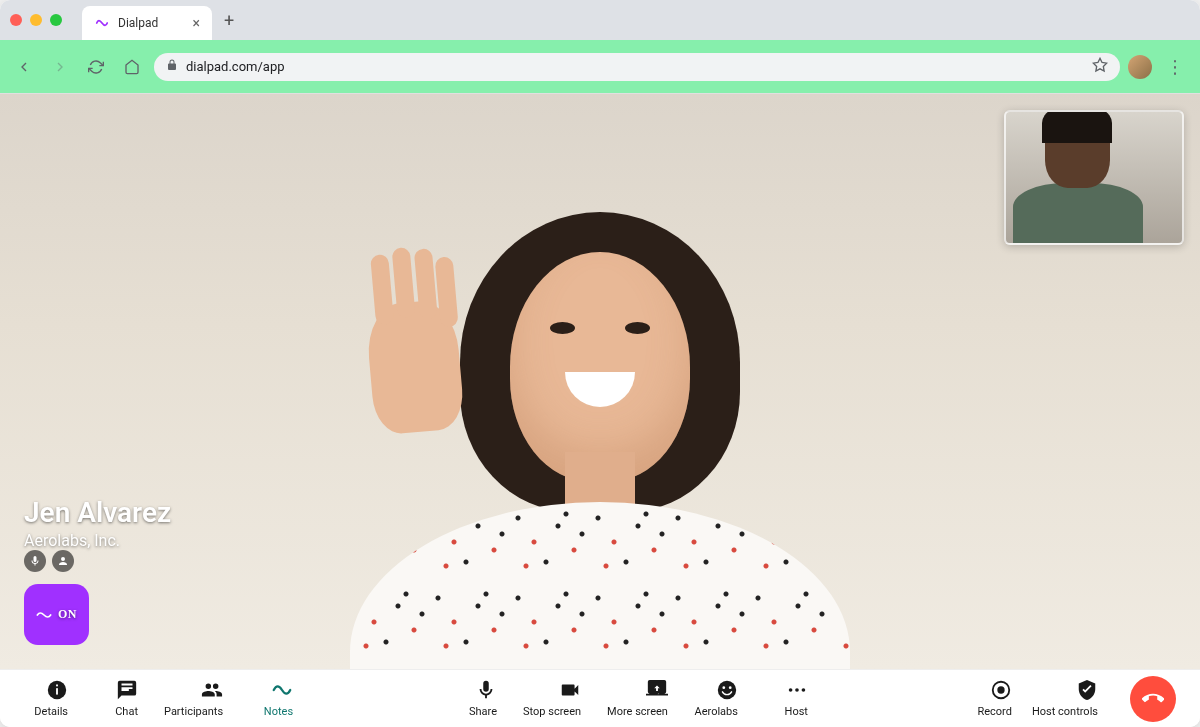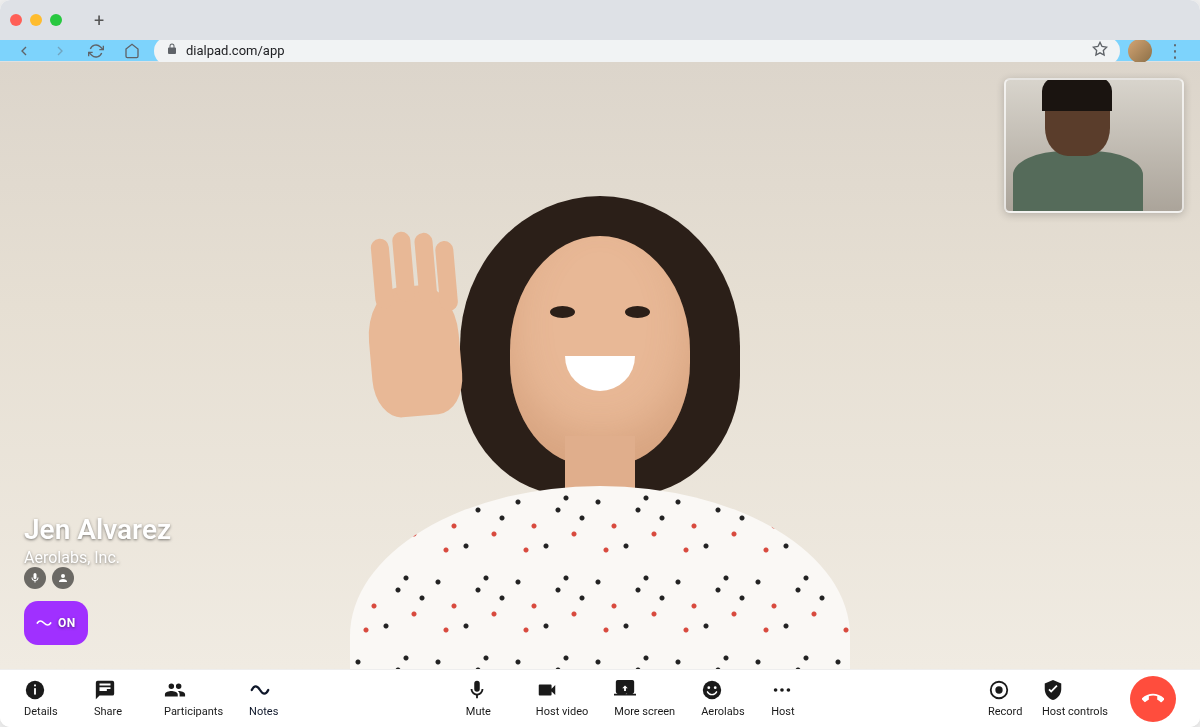--- a/index.html
+++ b/index.html
@@ -69,22 +69,22 @@
       color: #666;
       cursor: pointer;
     }
     .new-tab {
       margin-left: 12px;
       font-size: 18px;
       color: #555;
       cursor: pointer;
     }
     .address-bar-row {
-      height: 22px;
-      background: #7dd3fc;
+      height: 54px;
+      background: #86efac;
       display: flex;
       align-items: center;
       padding: 0 10px;
       gap: 8px;
       border-bottom: 1px solid #e0e0e0;
       justify-content: center;
     }
     .nav-btn {
       width: 28px;
       height: 28px;
@@ -315,23 +315,24 @@
     }
     .status-pill svg { width: 12px; height: 12px; }
     .ai-badge {
       display: inline-flex;
       align-items: center;
       gap: 6px;
       background: #a030ff;
       color: #fff;
       font-size: 12px;
       font-weight: 700;
-      padding: 15px 12px;
+      padding: 23px 12px;
       border-radius: 14px;
       letter-spacing: 0.5px;
+      font-family: Liberation Serif, serif;
     }
     .ai-badge svg { width: 16px; height: 12px; }
     
     .toolbar {
       height: 58px;
       background: #fff;
       display: flex;
       align-items: center;
       padding: 0 24px;
       gap: 8px;
@@ -342,33 +343,33 @@
       gap: 26px;
     }
     .toolbar-group-center {
       display: flex;
       gap: 26px;
       margin-left: auto;
       margin-right: auto;
     }
     .toolbar-group-right {
       display: flex;
-      gap: 10px;
+      gap: 20px;
       align-items: center;
     }
     .toolbar-btn {
       display: flex;
       flex-direction: column;
-      align-items: flex-start;
+      align-items: flex-end;
       gap: 4px;
       cursor: pointer;
       color: #1a1a1a;
       min-width: 44px;
     }
-    .toolbar-btn.active { color: #0f172a; }
+    .toolbar-btn.active { color: #0f766e; }
     .toolbar-btn svg { width: 22px; height: 22px; }
     .toolbar-label {
       font-size: 11px;
       white-space: nowrap;
     }
     .end-call {
       width: 46px;
       height: 46px;
       border-radius: 50%;
       background: #ff4d3d;
@@ -384,20 +385,29 @@
 </head>
 <body>
 
 <div class="browser-window">
 
   <div class="tab-bar">
     <div class="traffic-lights">
       <div class="traffic-light tl-red"></div>
       <div class="traffic-light tl-yellow"></div>
       <div class="traffic-light tl-green"></div>
+    </div>
+    <div class="browser-tab">
+      <span class="tab-favicon">
+        <svg viewBox="0 0 24 24" fill="none">
+            <path d="M3 12 Q6 4 12 12 Q18 20 21 12" stroke="#a030ff" stroke-width="3" stroke-linecap="round"></path>
+          </svg>
+      </span>
+      <span>Dialpad</span>
+      <span class="tab-close">×</span>
     </div>
     <div class="new-tab">+</div>
   </div>
 
   <div class="address-bar-row">
     <div class="nav-btn">
       <svg viewBox="0 0 24 24" fill="none" stroke="currentColor" stroke-width="2">
           <path d="M15 18l-6-6 6-6"></path>
         </svg>
     </div>
@@ -488,48 +498,48 @@
             <circle cx="12" cy="12" r="10"></circle>
             <rect x="11" y="10" width="2" height="7" fill="#fff"></rect>
             <rect x="11" y="6" width="2" height="2" fill="#fff"></rect>
           </svg>
         <span class="toolbar-label">Details</span>
       </div>
       <div class="toolbar-btn">
         <svg viewBox="0 0 24 24" fill="currentColor">
             <path d="M20 2H4a2 2 0 00-2 2v18l4-4h14a2 2 0 002-2V4a2 2 0 00-2-2zM6 9h12v2H6zm8 4H6v-2h8zm4-6H6V5h12z"></path>
           </svg>
-        <span class="toolbar-label">Share</span>
+        <span class="toolbar-label">Chat</span>
       </div>
       <div class="toolbar-btn">
         <svg viewBox="0 0 24 24" fill="currentColor">
             <path d="M16 11a3 3 0 100-6 3 3 0 000 6zm-8 0a3 3 0 100-6 3 3 0 000 6zm0 2c-2.33 0-7 1.17-7 3.5V19h14v-2.5c0-2.33-4.67-3.5-7-3.5zm8 0c-.29 0-.62.02-.97.05 1.16.84 1.97 1.97 1.97 3.45V19h6v-2.5c0-2.33-4.67-3.5-7-3.5z"></path>
           </svg>
         <span class="toolbar-label">Participants</span>
       </div>
       <div class="toolbar-btn active">
         <svg viewBox="0 0 24 24" fill="none">
             <path d="M3 12 Q7 4 12 12 Q17 20 21 12" stroke="currentColor" stroke-width="2.5" stroke-linecap="round"></path>
           </svg>
         <span class="toolbar-label">Notes</span>
       </div>
     </div>
 
     <div class="toolbar-group-center">
       <div class="toolbar-btn">
         <svg viewBox="0 0 24 24" fill="currentColor">
             <path d="M12 14a3 3 0 003-3V5a3 3 0 00-6 0v6a3 3 0 003 3zm5-3a5 5 0 01-10 0H5a7 7 0 006 6.92V21h2v-3.08A7 7 0 0019 11h-2z"></path>
           </svg>
-        <span class="toolbar-label">Mute</span>
+        <span class="toolbar-label">Share</span>
       </div>
       <div class="toolbar-btn">
         <svg viewBox="0 0 24 24" fill="currentColor">
             <path d="M17 10.5V7a1 1 0 00-1-1H4a1 1 0 00-1 1v10a1 1 0 001 1h12a1 1 0 001-1v-3.5l4 4v-11l-4 4z"></path>
           </svg>
-        <span class="toolbar-label">Host video</span>
+        <span class="toolbar-label">Stop screen</span>
       </div>
       <div class="toolbar-btn">
         <svg viewBox="0 0 24 24" fill="currentColor">
             <path d="M20 18a2 2 0 002-2V5a2 2 0 00-2-2H4a2 2 0 00-2 2v11a2 2 0 002 2H0v2h24v-2h-4zM13 14v-3l4 4-4 4v-3H8v-2h5z" transform="translate(0,-2)"></path>
             <path d="M4 4h16v12H4z" fill="currentColor"></path>
             <path d="M12 7l-3 3h2v3h2v-3h2z" fill="#fff"></path>
           </svg>
         <span class="toolbar-label">More screen</span>
       </div>
       <div class="toolbar-btn">

